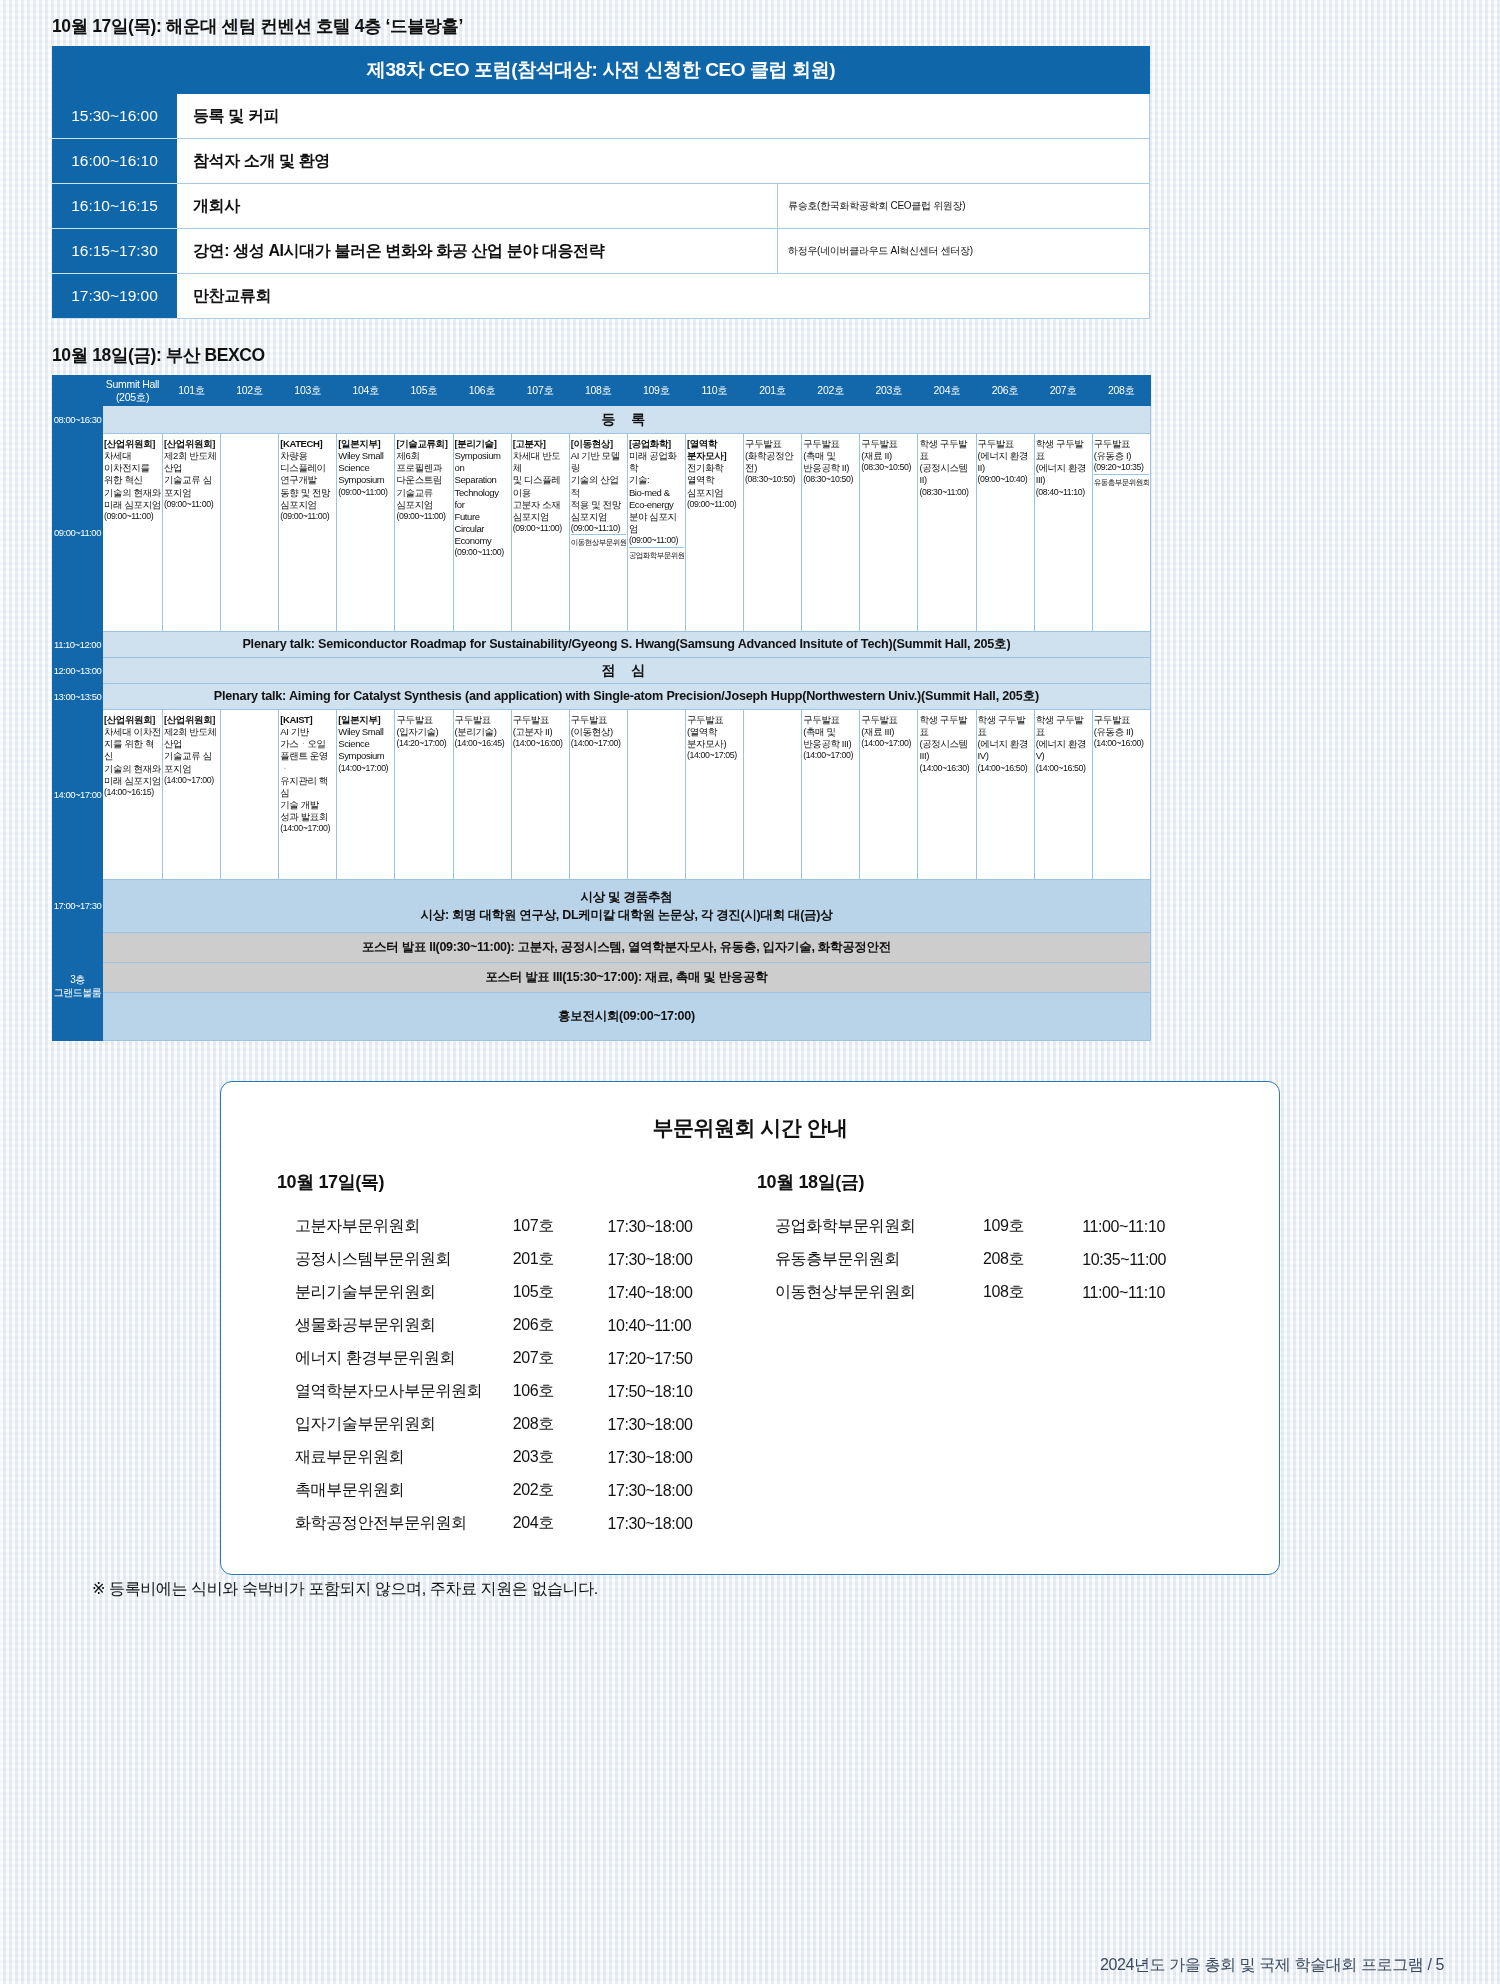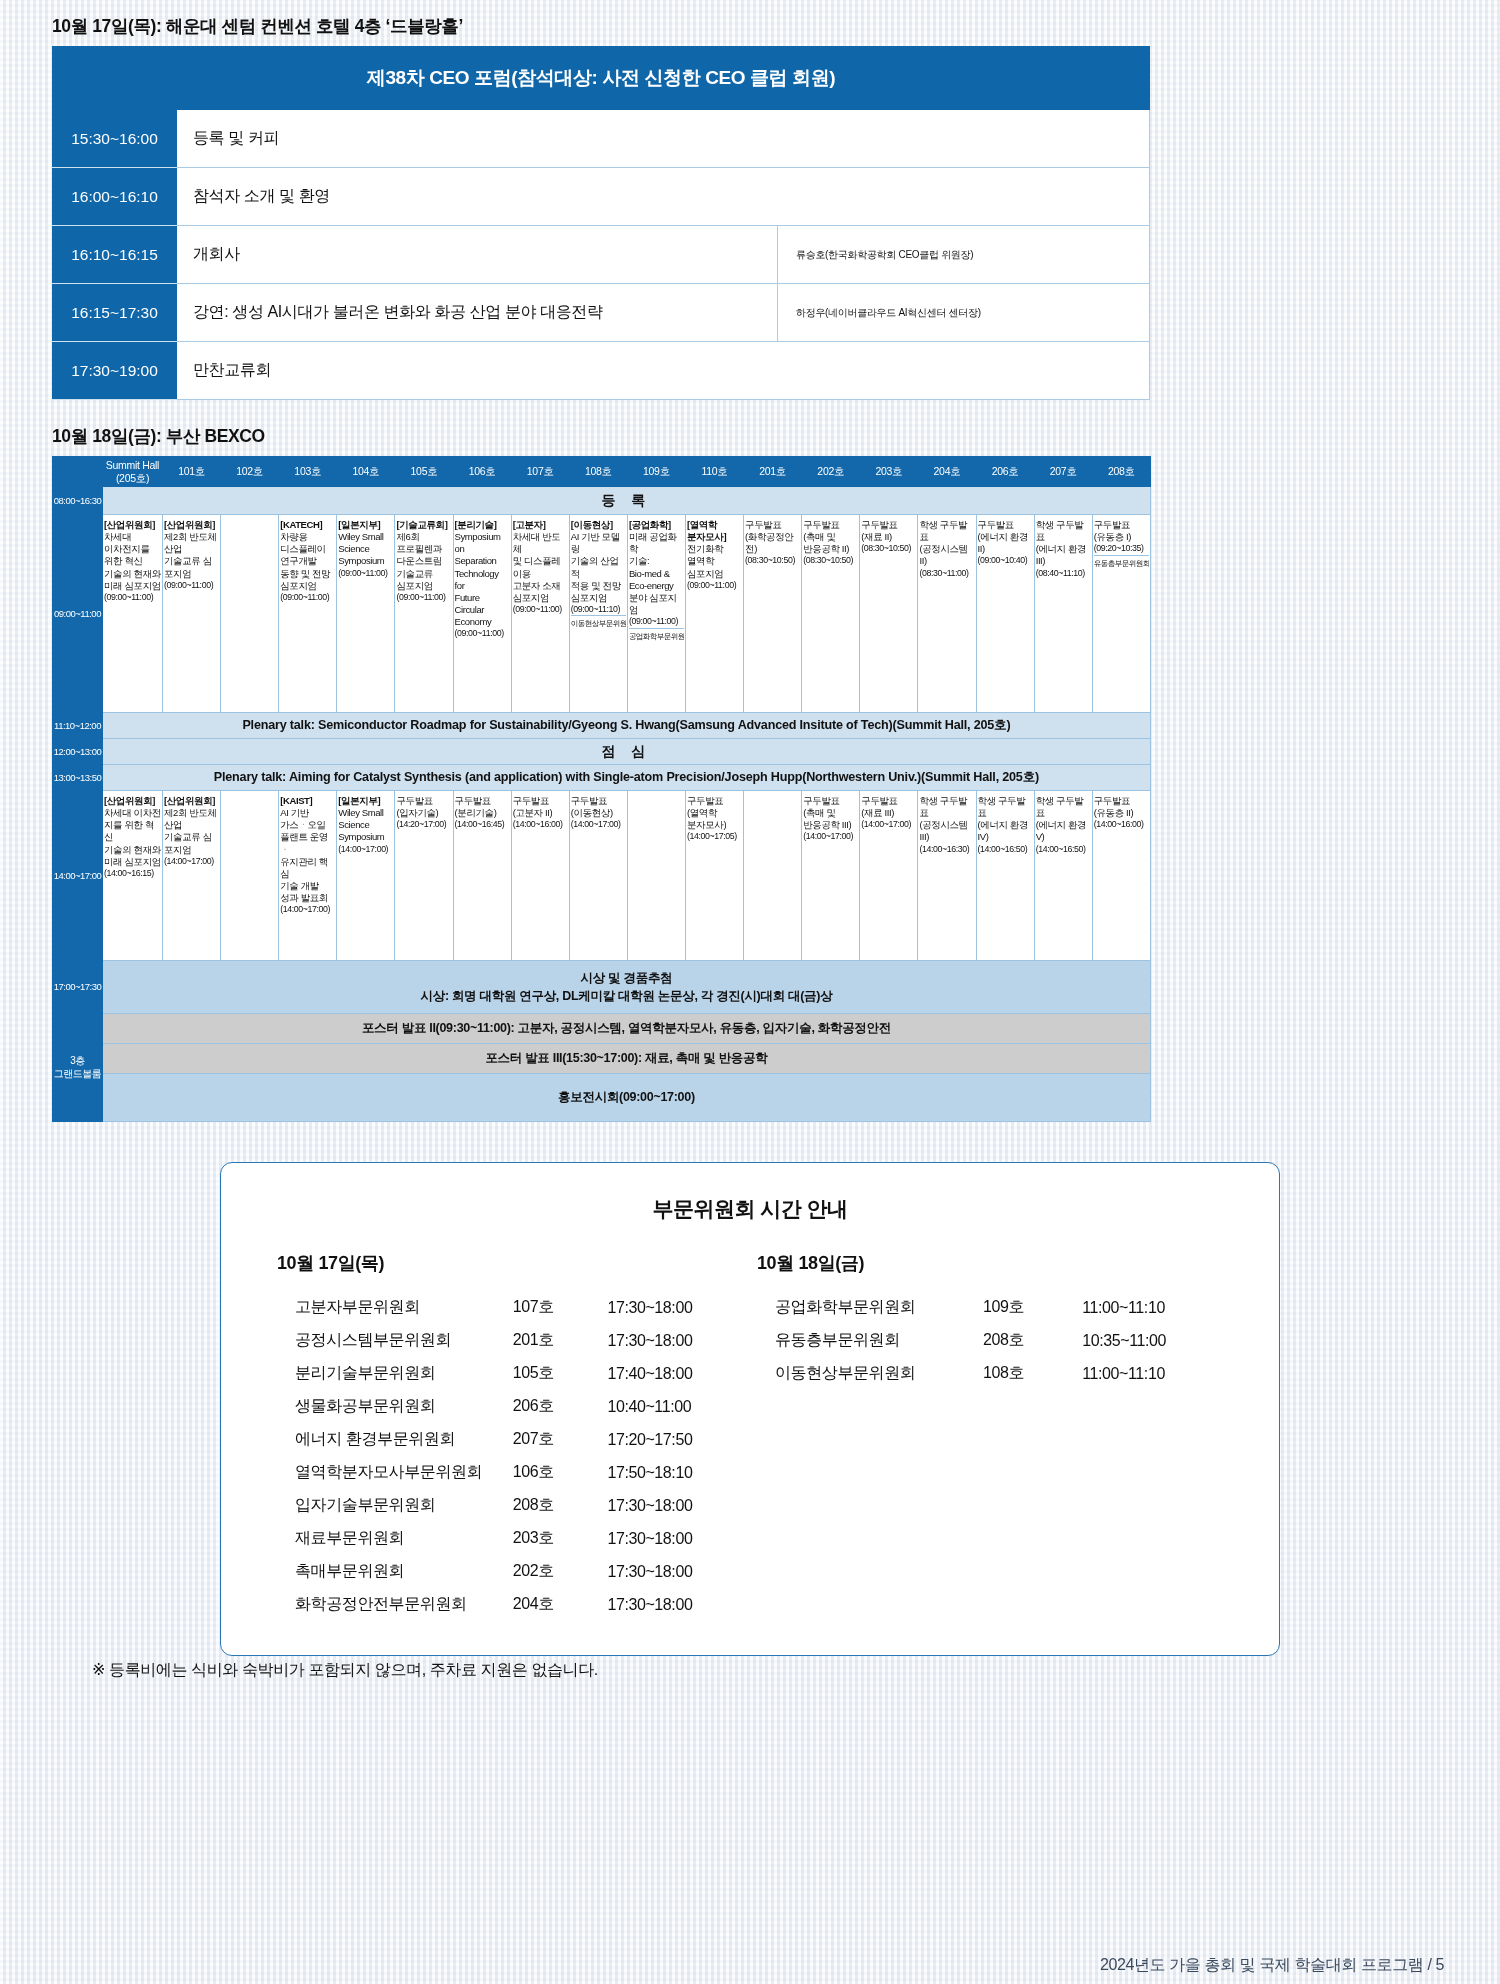--- a/index.html
+++ b/index.html
@@ -65,21 +65,21 @@
 
   
   .tbl1 {
     width: 1098px;
     margin-left: 52px;
     border-collapse: collapse;
     table-layout: fixed;
     background: #fff;
     border: 1px solid #2a77b5;
   }
-  .tbl1 td { border: 1px solid #a9cbe6; padding: 18px; }
+  .tbl1 td { border: 1px solid #a9cbe6; padding: 10px; }
   .tbl1 .banner {
     background: #0f66a8;
     color: #fff;
     font-size: 19px;
     font-weight: bold;
     text-align: center;
     height: 42px;
     letter-spacing: -0.4px;
     border: 1px solid #0f66a8;
   }
@@ -88,21 +88,21 @@
     color: #fff;
     font-size: 15.5px;
     text-align: center;
     height: 45px;
     width: 124px;
     border: 1px solid #0f66a8;
     border-bottom: 1px solid #cfe2f0;
   }
   .tbl1 .ccell {
     font-size: 16px;
-    font-weight: normal;
+    font-weight: bold;
     color: #111;
     padding-left: 16px;
     height: 45px;
     letter-spacing: -0.4px;
   }
   .tbl1 .scell {
     font-size: 10px;
     color: #111;
     text-align: left;
     letter-spacing: -0.3px;

